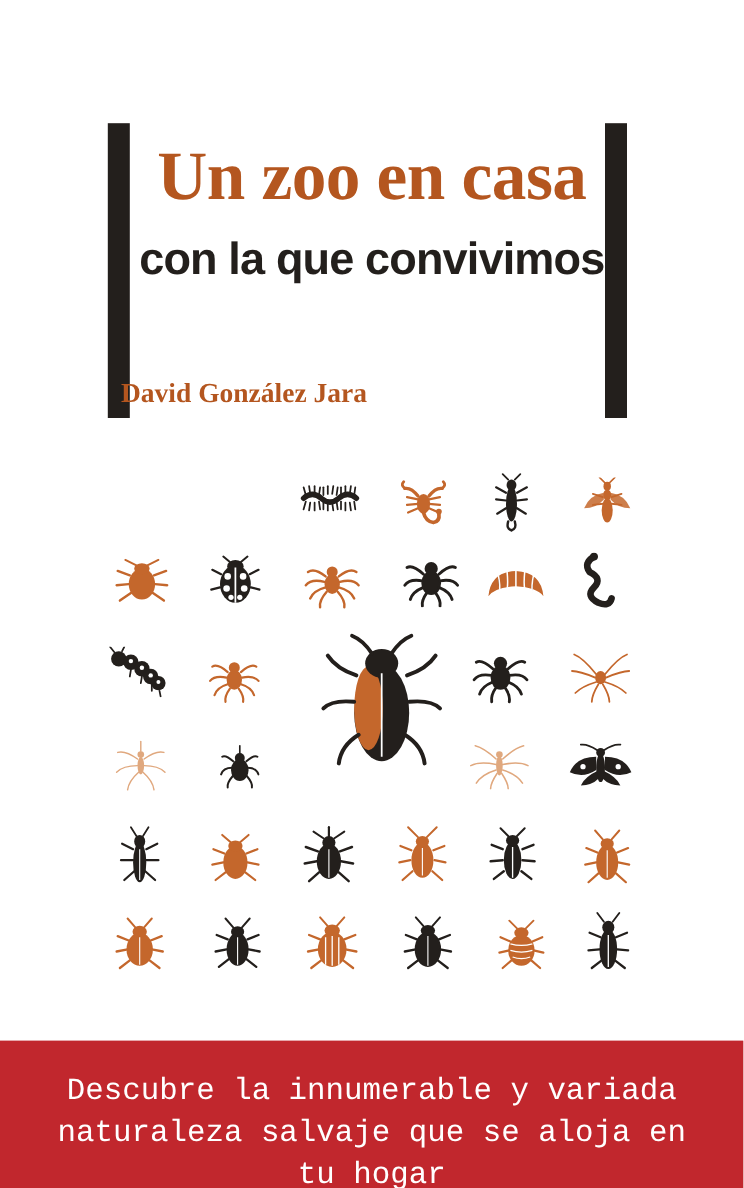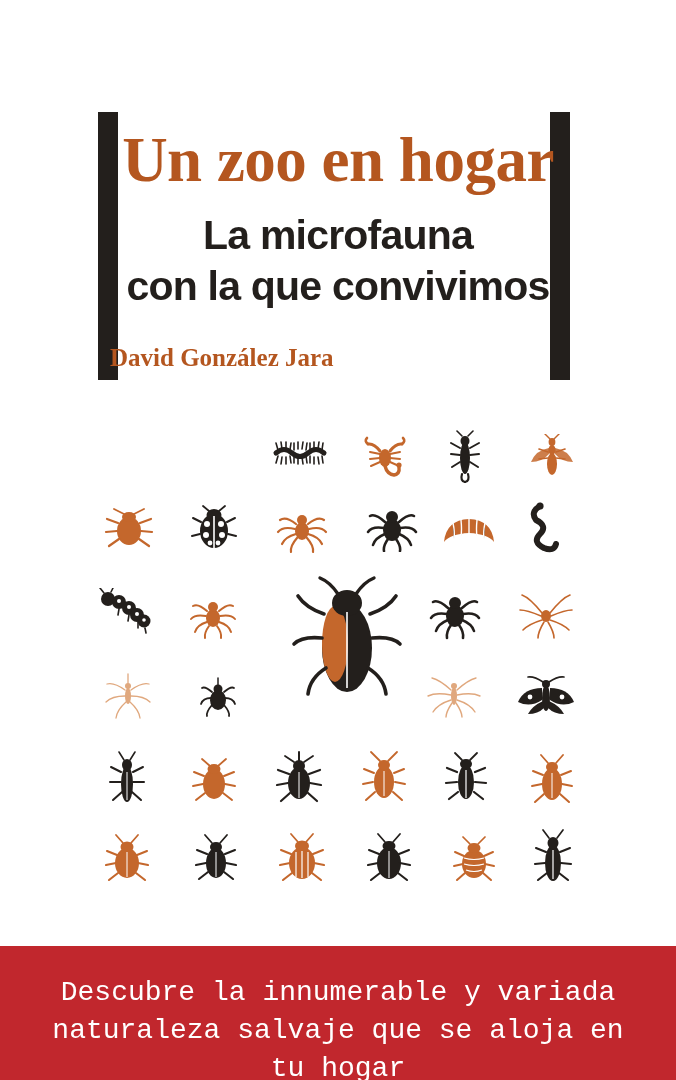--- a/index.html
+++ b/index.html
@@ -131,23 +131,22 @@
   }
 </style>
 </head>
 <body>
 
 <div class="cover">
 
   <div class="title-block">
     <div class="bar bar-left"></div>
     <div class="bar bar-right"></div>
-    <div class="title-main">Un zoo en hogar</div>
+    <div class="title-main">Un zoo en casa</div>
     <div class="subtitle">
-      <div>La microfauna</div>
       <div>con la que convivimos</div>
     </div>
     <div class="author">David González Jara</div>
   </div>
 
 
   <div class="bug-field">
 
     <svg class="bug" style="left:192px; top:18px;" width="60" height="30" viewBox="0 0 60 30">
       <path d="M6 15 Q14 8 22 15 T38 15 T54 15" stroke="#231f1c" stroke-width="5" fill="none" stroke-linecap="round"></path>

